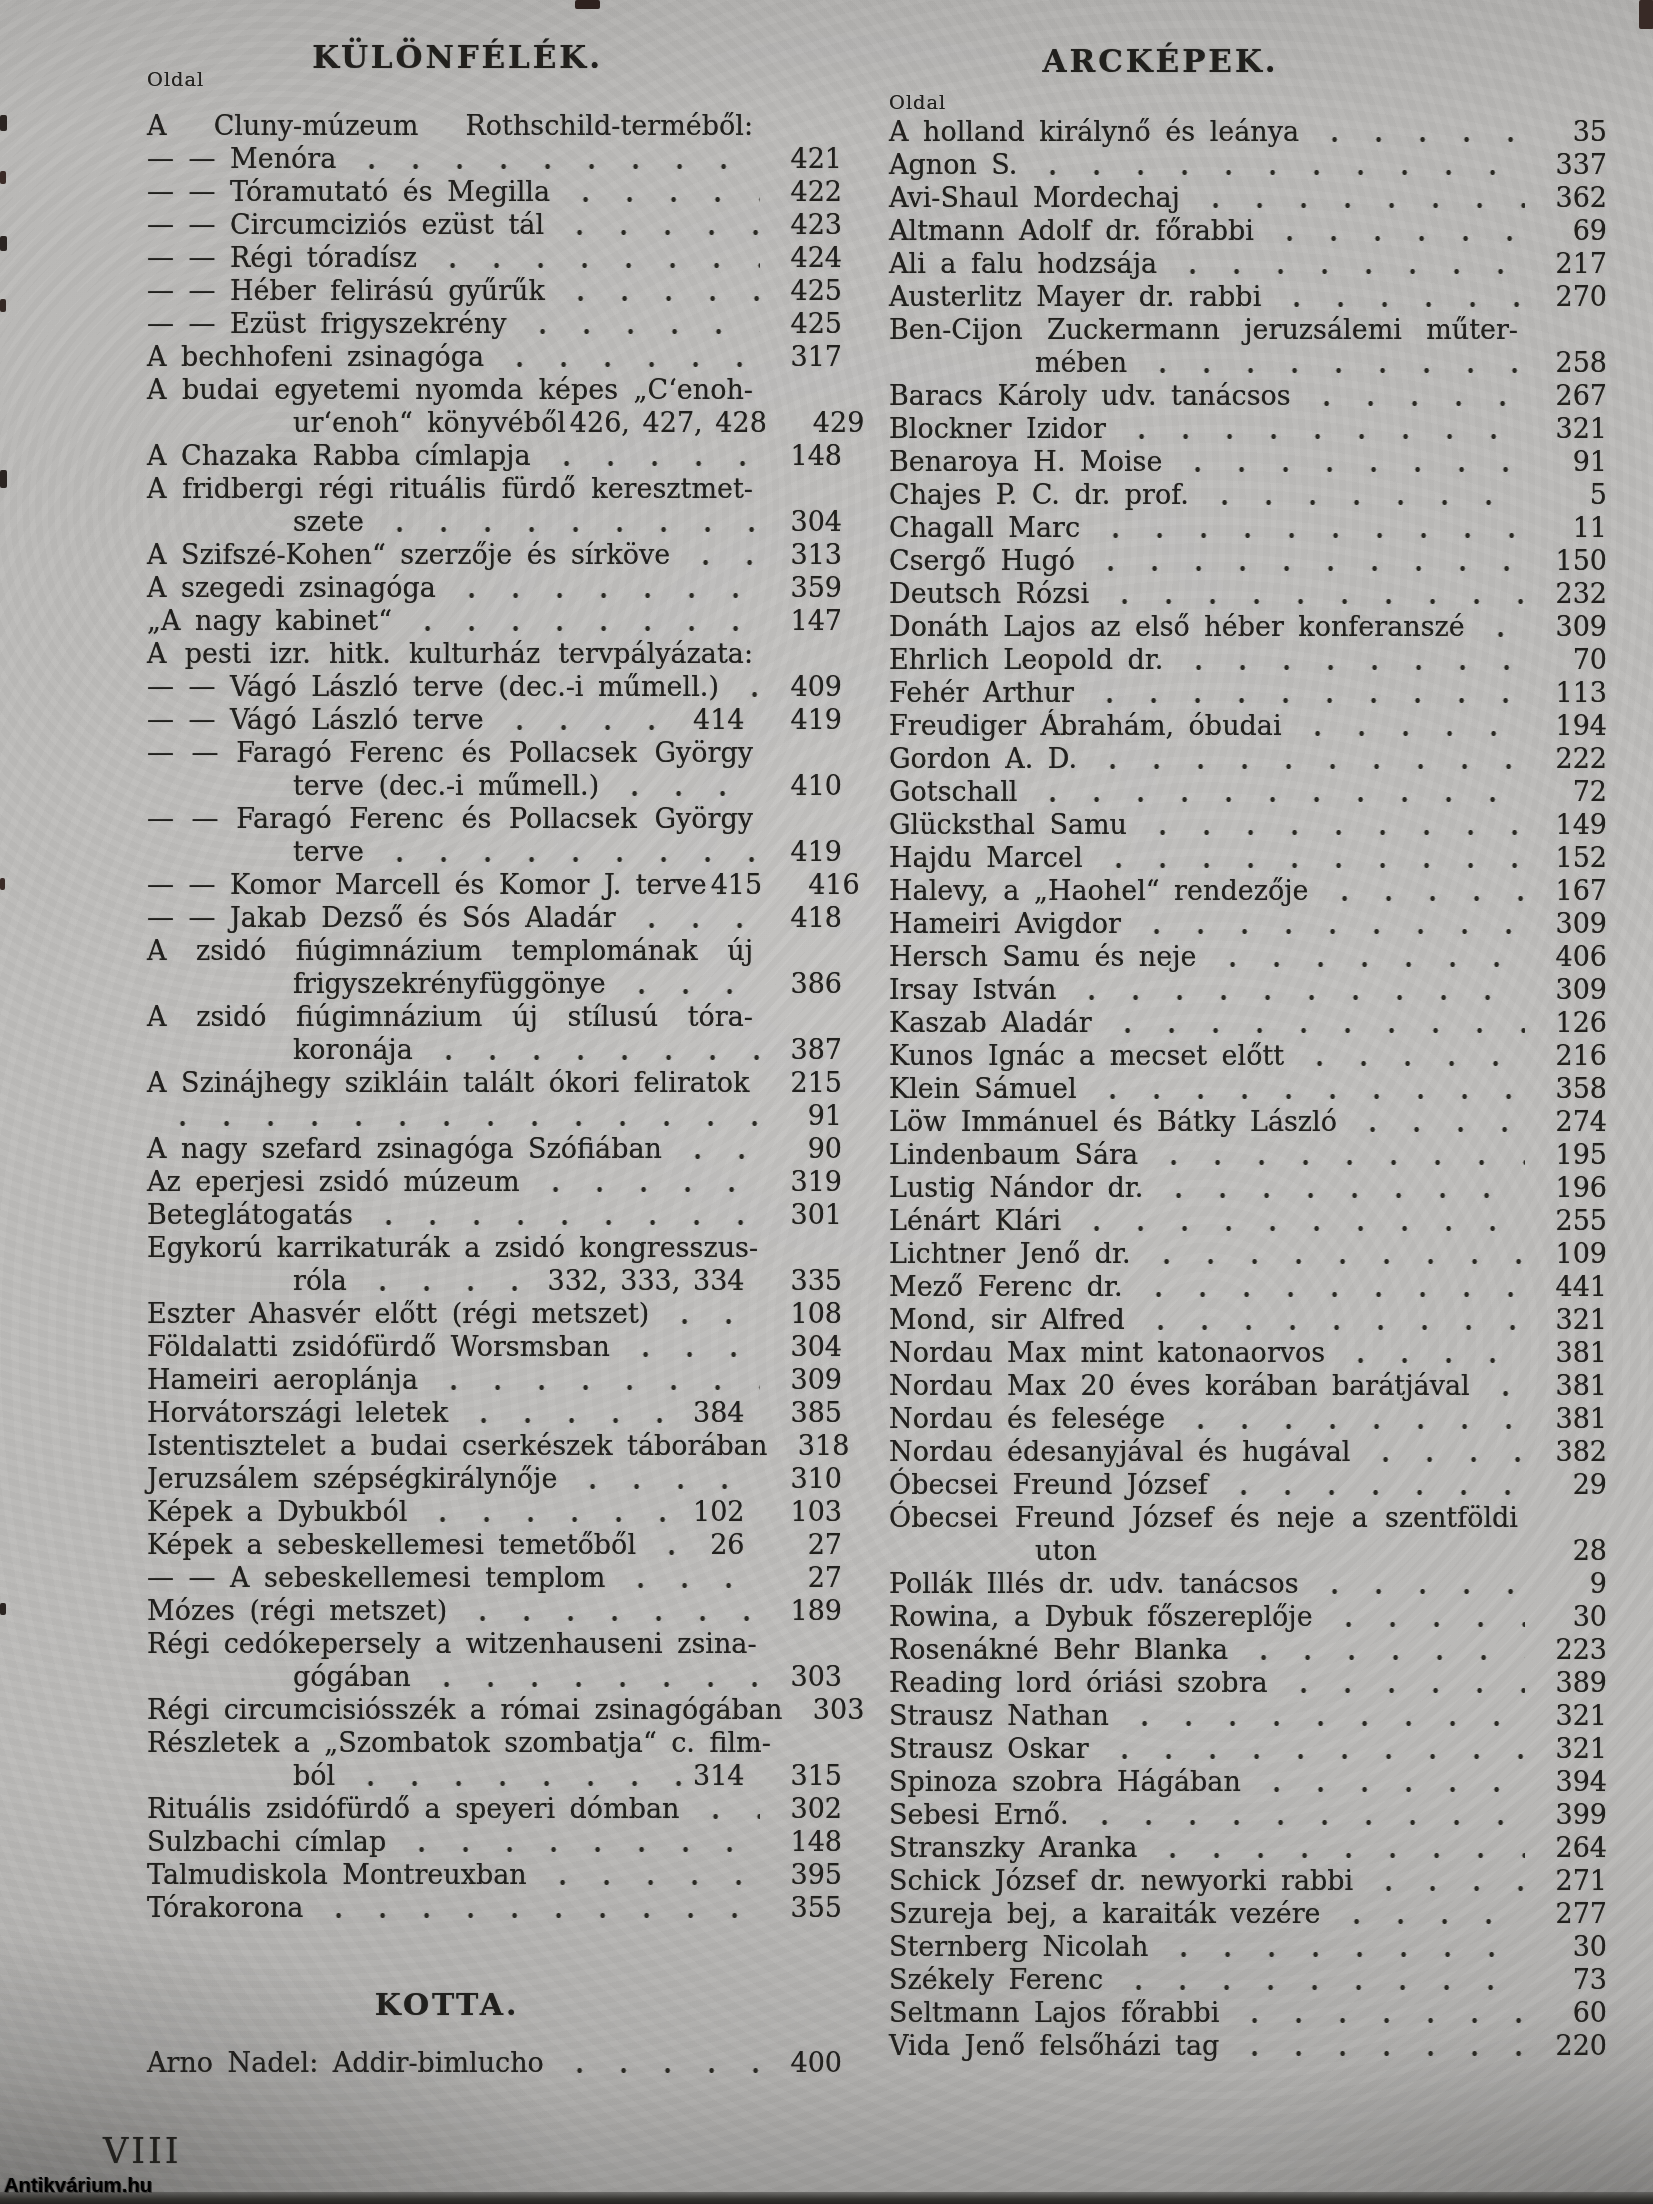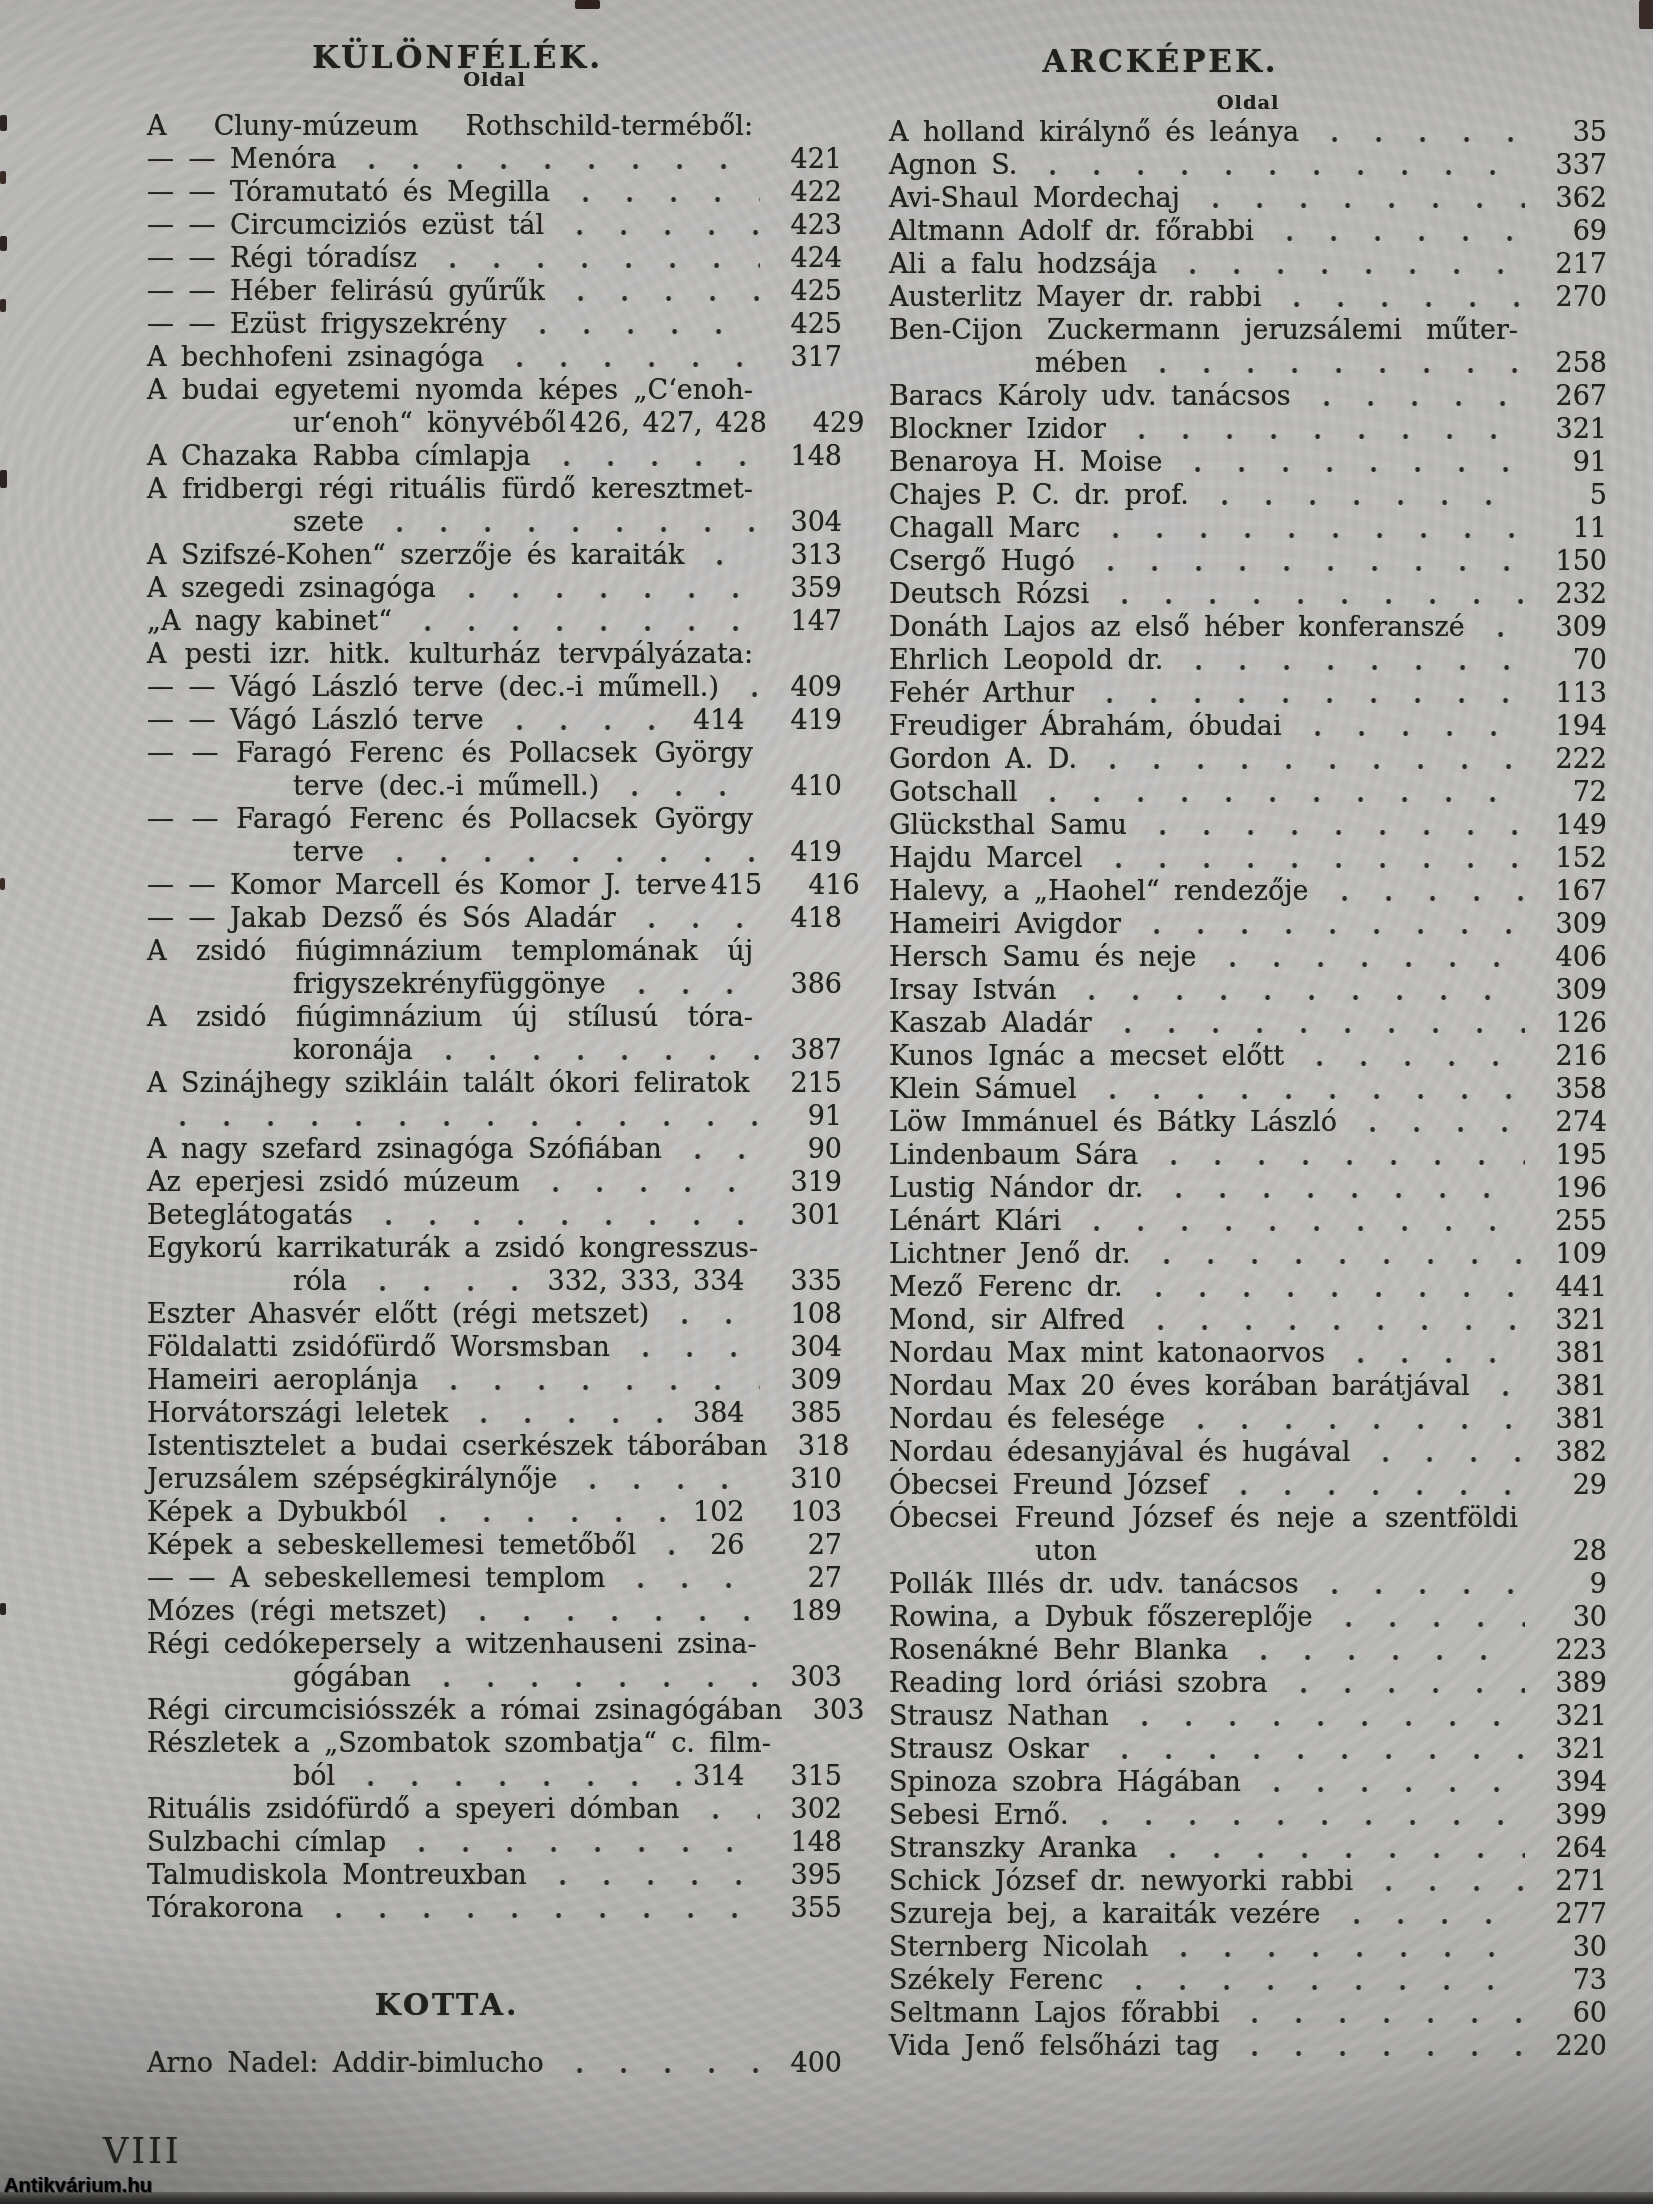--- a/index.html
+++ b/index.html
@@ -28,21 +28,21 @@
   .a-l3{left:0;top:236px;width:6.8px;height:14.6px;}
   .a-l4{left:0;top:299px;width:5.8px;height:12.6px;background:#342824;}
   .a-l5{left:0;top:470px;width:6.8px;height:17.5px;}
   .a-l6{left:0;top:878px;width:4.9px;height:11.6px;background:#3a2a26;}
   .a-l7{left:0;top:1603px;width:5.8px;height:11.6px;}
   .bottom-strip{position:absolute;left:0;bottom:0;width:100%;height:12.6px;
     background:linear-gradient(180deg,rgba(70,69,67,0.55),#34332f 55%,#232220);}
 
   .col-header{position:absolute;font-weight:bold;font-size:31px;letter-spacing:2.9px;text-align:center;
     text-shadow:0 0 1px rgba(25,24,22,0.65);}
-  .oldal{position:absolute;font-weight:bold;font-size:19.4px;text-align:center;letter-spacing:1px;
+  .oldal{position:absolute;font-weight:normal;font-size:19.4px;text-align:left;letter-spacing:1px;
     text-shadow:0 0 0.5px rgba(25,24,22,0.6);}
   #left-header{left:147px;top:39px;width:621px;}
   #left-oldal{left:147px;top:68px;width:695px;}
   #right-header{left:918px;top:43px;width:485px;}
   #right-oldal{left:889px;top:91px;width:718px;}
 
   .col{position:absolute;}
   #left-col{left:147px;top:109px;width:695px;}
   #right-col{left:889px;top:115px;width:718px;}
   #kotta-rows{position:absolute;left:147px;top:2046px;width:695px;}
@@ -146,21 +146,21 @@
     </div>
     <div class="row fill">
       <span class="t">A fridbergi régi rituális fürdő keresztmet-</span>
     </div>
     <div class="row ind">
       <span class="t">szete</span>
       <span class="leader dots"></span>
       <span class="num">304</span>
     </div>
     <div class="row">
-      <span class="t">A Szifszé-Kohen“ szerzője és karaiták</span>
+      <span class="t">A Szifszé-Kohen“ szerzője és sírköve</span>
       <span class="leader dots"></span>
       <span class="num">313</span>
     </div>
     <div class="row">
       <span class="t">A szegedi zsinagóga</span>
       <span class="leader dots"></span>
       <span class="num">359</span>
     </div>
     <div class="row">
       <span class="t">„A nagy kabinet“</span>

